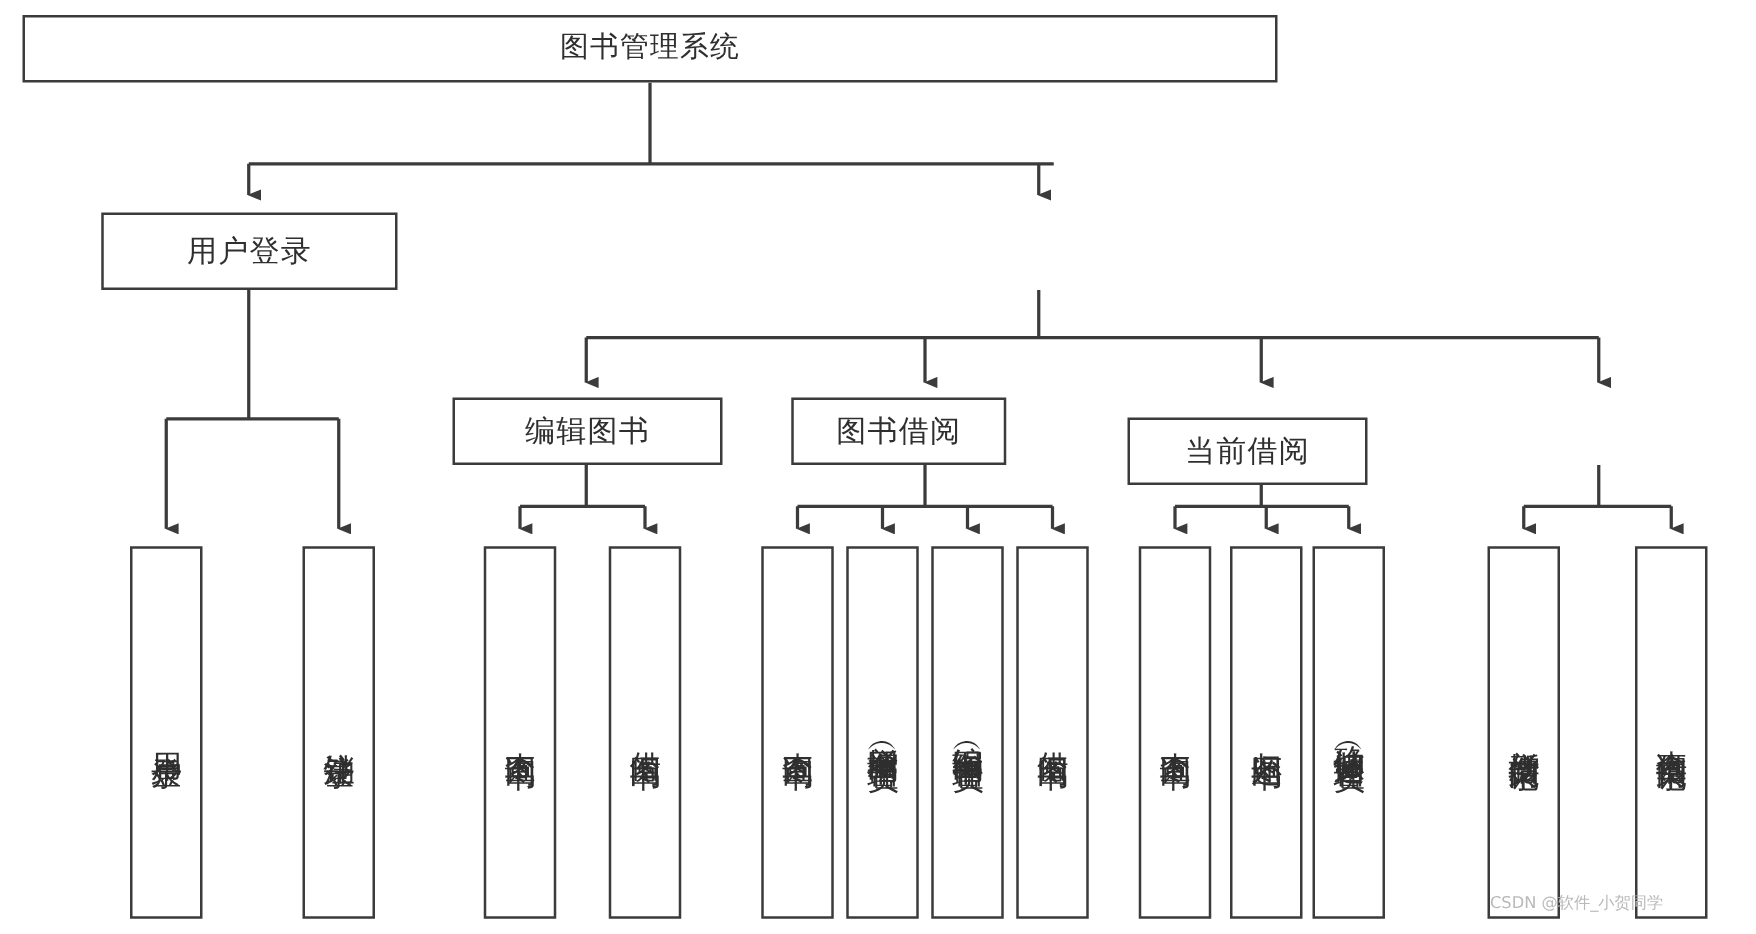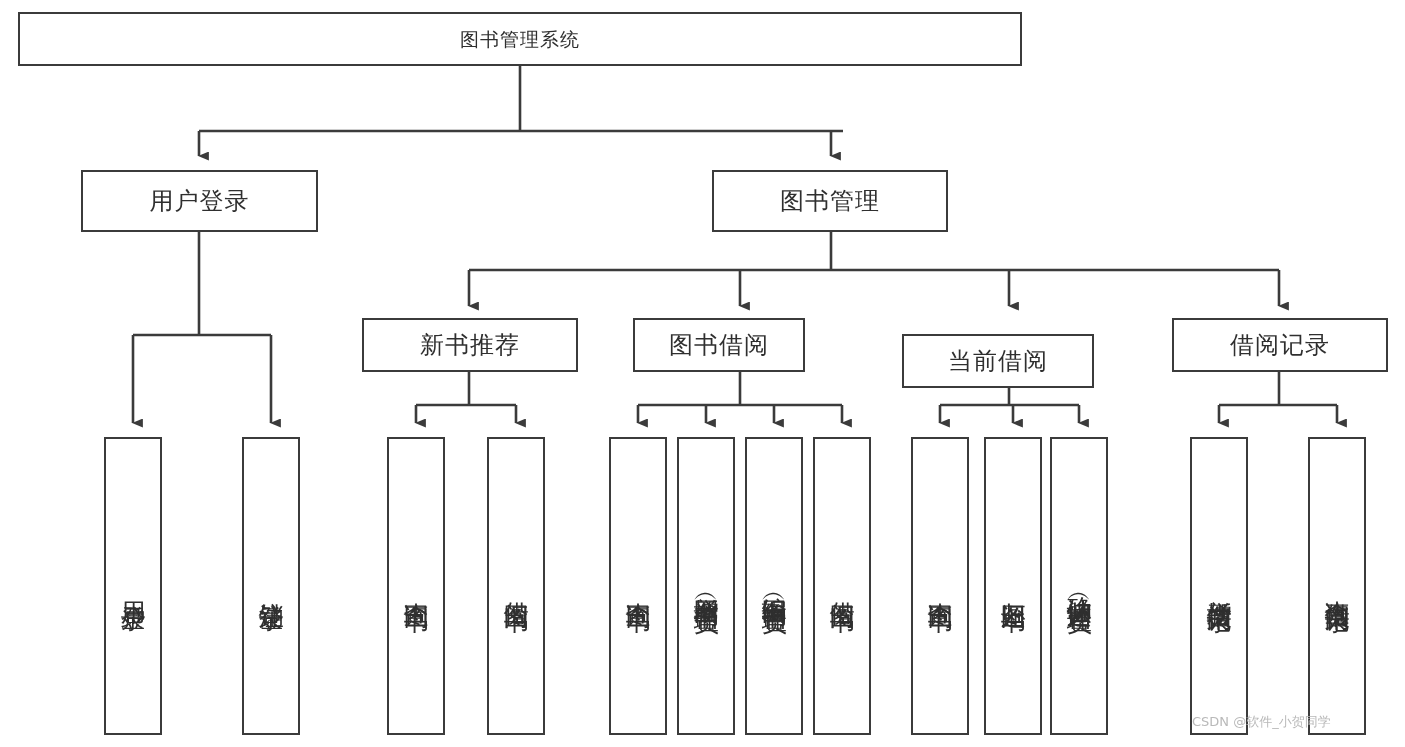--- a/index.html
+++ b/index.html
@@ -37,21 +37,21 @@
     color: #2f2f2f;
     z-index: 2;
   }
   .node.h {
     font-size: 24px;
     line-height: 1.2;
     letter-spacing: 1px;
     white-space: nowrap;
   }
   .node.root {
-    font-size: 19px;
+    font-size: 23px;
   }
   
   .node.v {
     writing-mode: vertical-rl;
     text-orientation: upright;
     font-size: 25px;
     line-height: 1.18;
     letter-spacing: 2px;
     padding: 6px 0;
     text-align: center;
@@ -129,35 +129,29 @@
     </g>
   </svg>
 
   <div class="node h root" style="left:18px; top:12px; width:1004px; height:54px;">
     <span>图书管理系统</span>
   </div>
 
   <div class="node h" style="left:81px; top:170px; width:237px; height:62px;">
     <span>用户登录</span>
   </div>
-  <div class="node h" style="left:712px; top:170px; width:236px; height:62px;">
-    <span>图书管理</span>
-  </div>
 
   <div class="node h" style="left:362px; top:318px; width:216px; height:54px;">
-    <span>新书推荐</span>
+    <span>编辑图书</span>
   </div>
   <div class="node h" style="left:633px; top:318px; width:172px; height:54px;">
     <span>图书借阅</span>
   </div>
   <div class="node h" style="left:902px; top:334px; width:192px; height:54px;">
     <span>当前借阅</span>
-  </div>
-  <div class="node h" style="left:1172px; top:318px; width:216px; height:54px;">
-    <span>借阅记录</span>
   </div>
 
   <div class="node v" style="left:104px; top:437px; width:58px; height:298px;">
     <span class="vtext">用户登录</span>
   </div>
   <div class="node v" style="left:242px; top:437px; width:58px; height:298px;">
     <span class="vtext">注销登录</span>
   </div>
 
   <div class="node v" style="left:387px; top:437px; width:58px; height:298px;">

